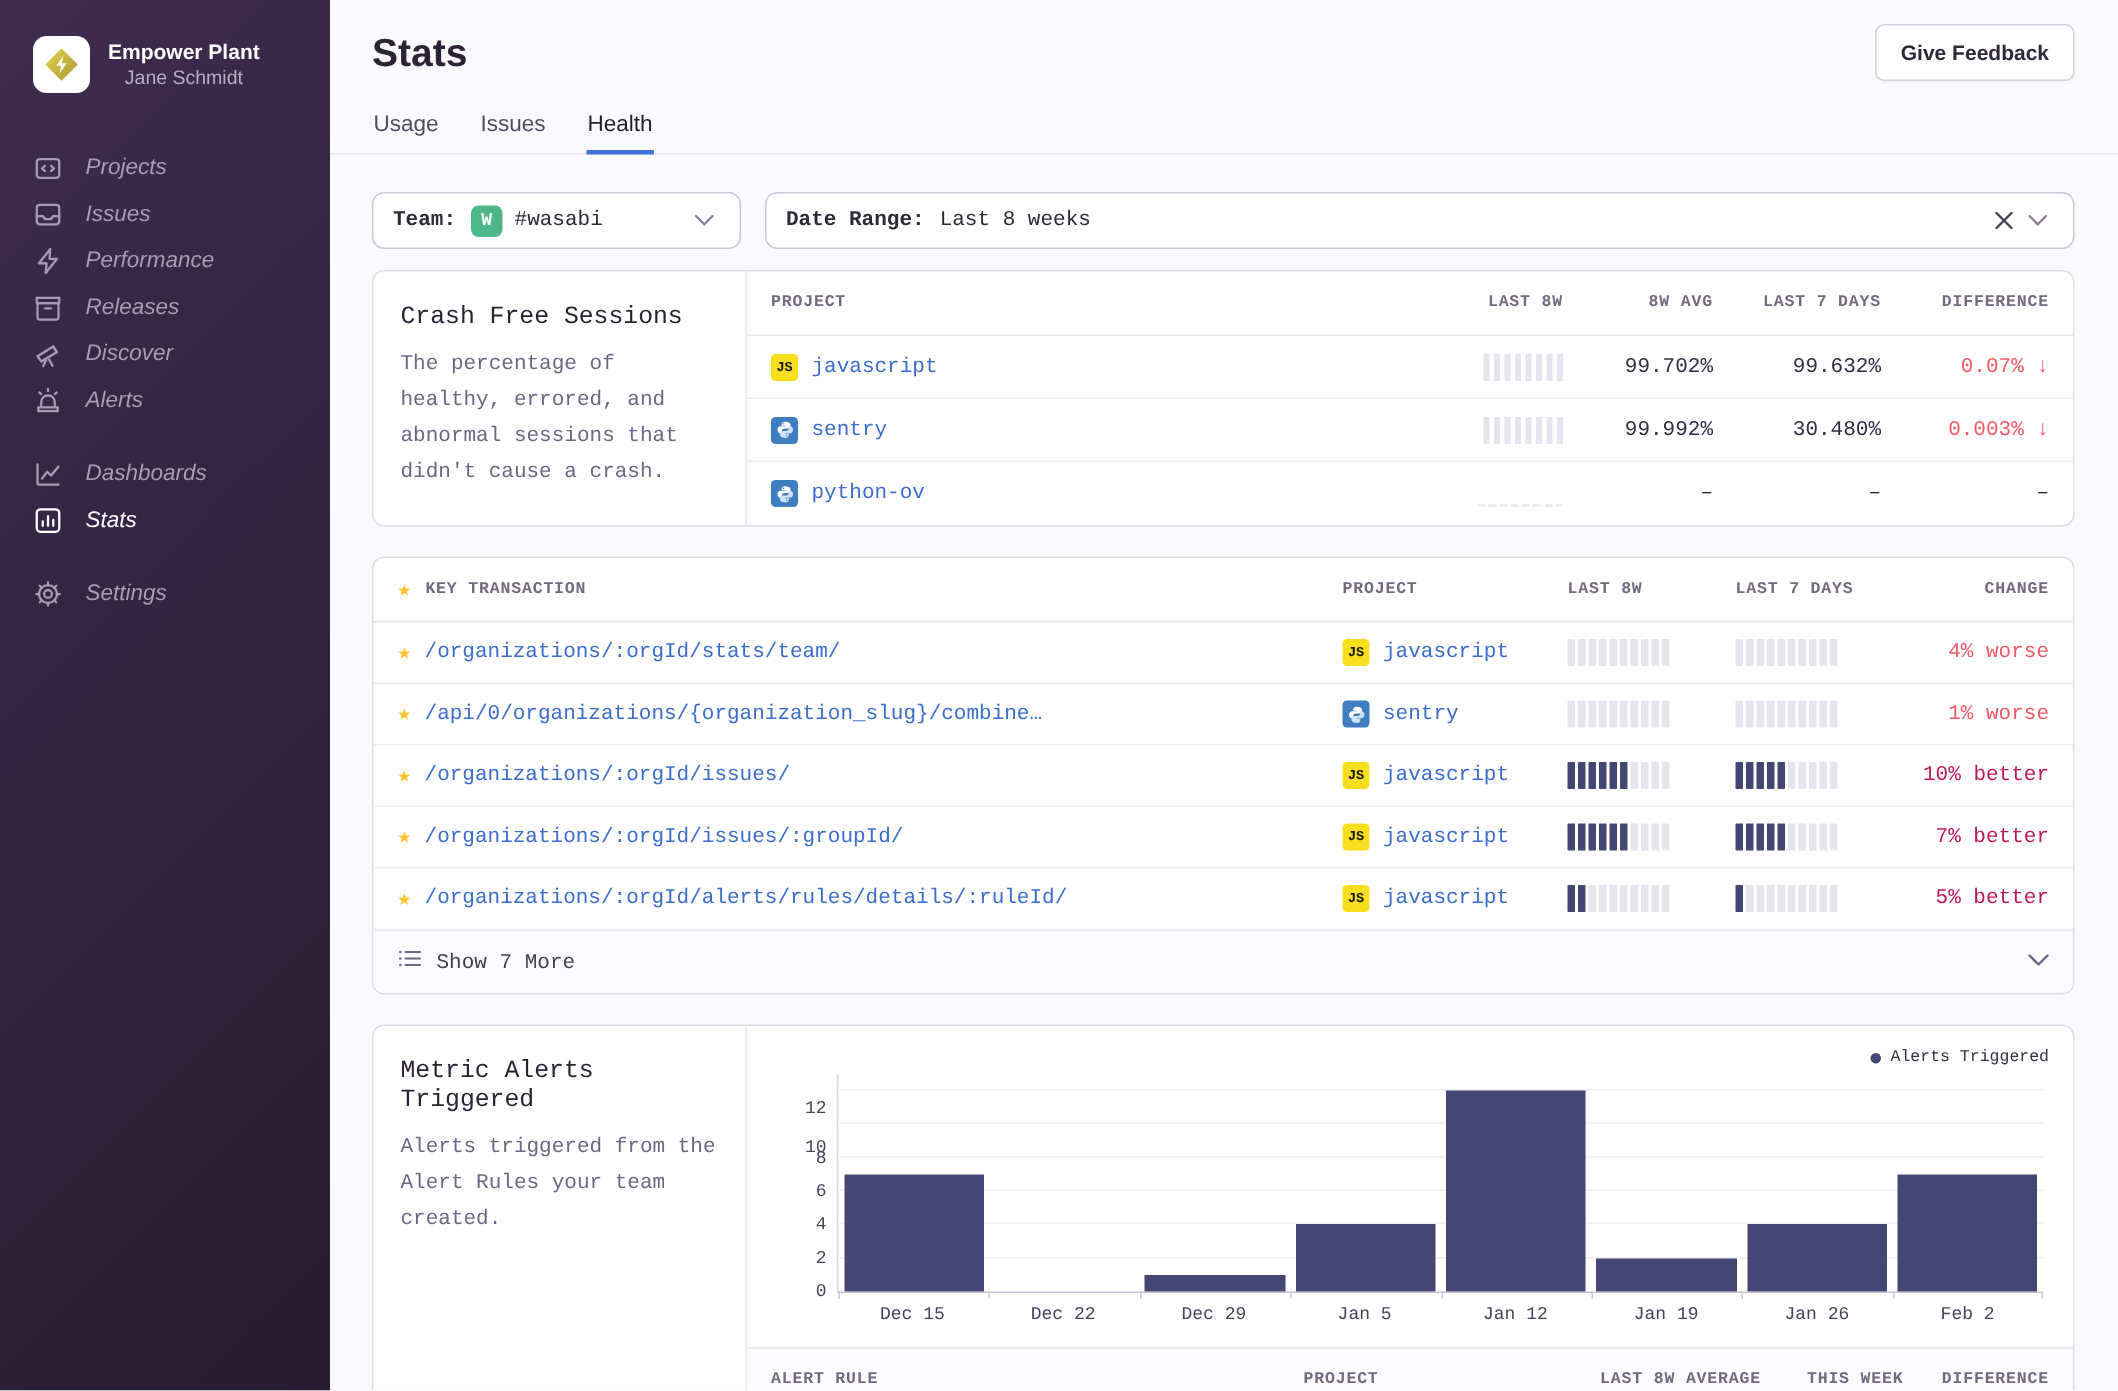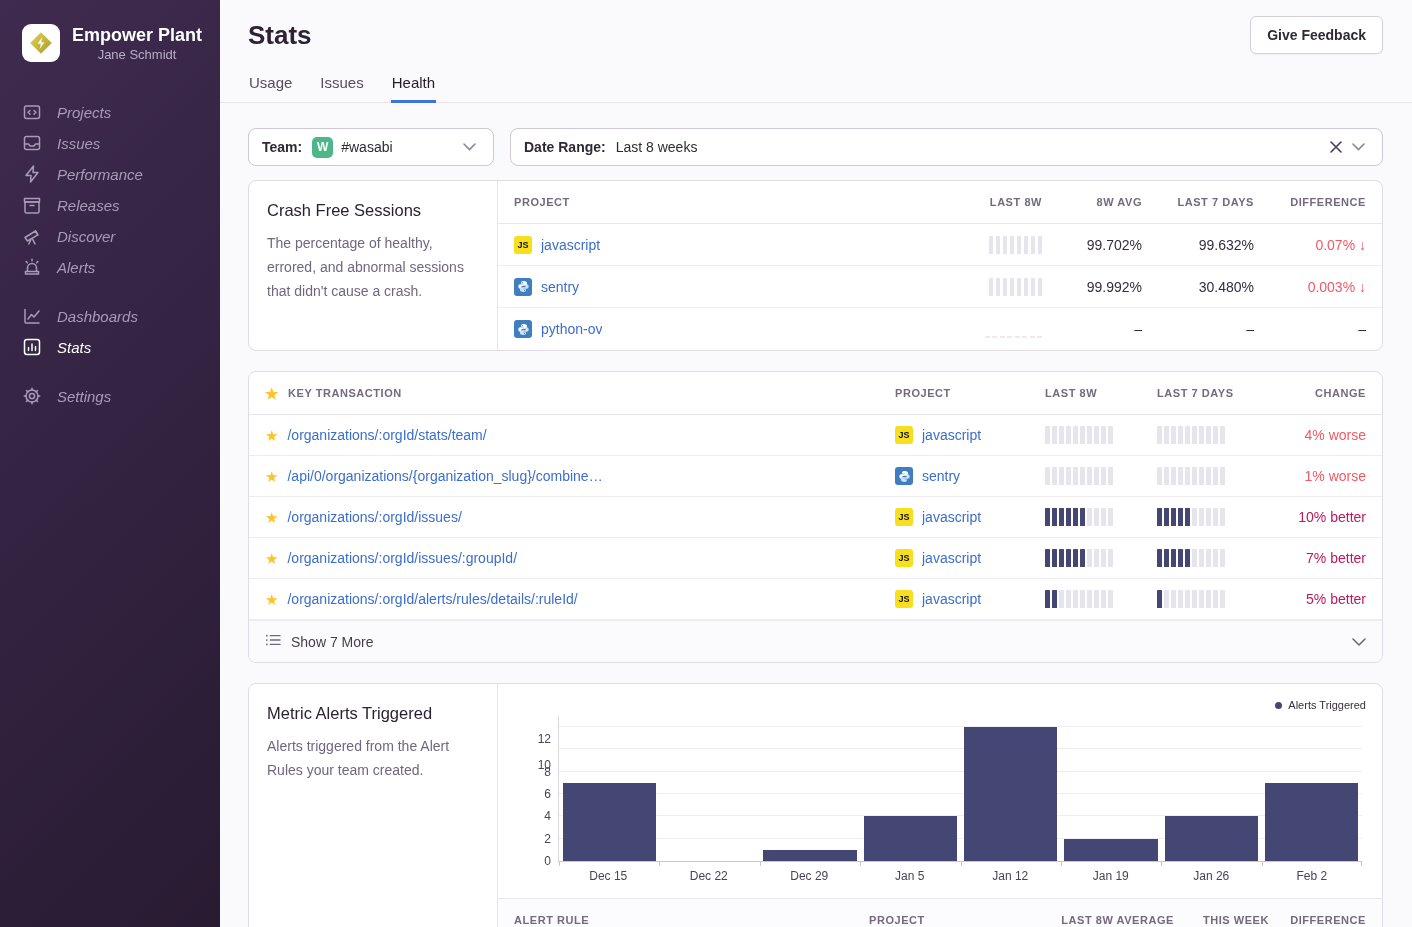--- a/index.html
+++ b/index.html
@@ -12,42 +12,42 @@
   
   .sidebar {
     width:220px; min-width:220px; height:100%;
     background:linear-gradient(135deg,#3f2b4f 0%,#342342 45%,#291b32 100%);
     padding:24px 0 0 22px; color:#ab9dbb;
   }
   .org-row { display:flex; align-items:center; gap:12px; margin-bottom:34px; }
   .org-logo { width:38px; height:38px; background:#fff; border-radius:9px;
     display:flex; align-items:center; justify-content:center; flex:none; }
   .org-texts { line-height:1.25; }
-  .org-name { color:#fff; font-weight:bold; font-size:18px; }
+  .org-name { color:#fff; font-weight:bold; font-size:14px; }
   .user-name { color:#b9adc6; font-size:13px;text-align:center; }
   .nav-item { display:flex; align-items:center; gap:15px; height:31px;
     font-size:15px; color:#a99bb8; cursor:pointer;font-style:italic; }
   .nav-item.active { color:#fff; }
   .nav-icon { width:20px; height:20px; display:flex; align-items:center; justify-content:center; flex:none; }
   .nav-icon svg { stroke:currentColor; fill:none; stroke-width:1.5; stroke-linecap:round; stroke-linejoin:round; }
   .nav-gap { height:18px; }
   
   .main { flex:1; display:flex; flex-direction:column; height:100%; min-width:0; }
   .main-header { padding:16px 29px 0 28px; }
   .title-row { display:flex; justify-content:space-between; align-items:flex-start; }
   .page-title { font-size:26px; font-weight:bold; color:#2d2335; margin-top:4px; }
   .feedback-btn { background:#fff; border:1px solid #d4cfdb; border-radius:6px;
     padding:10px 16px; font-weight:bold; font-size:14px; color:#2f2936;
     box-shadow:0 1px 2px rgba(43,34,51,.04); cursor:pointer; }
   .tabbar { display:flex; gap:26px; padding:0 28px; margin-top:20px;
     border-bottom:1px solid #e7e3eb; }
   .tab { font-size:15px; color:#554d60; padding:0 1px 9px; border-bottom:3px solid transparent;
     margin-bottom:-1px; cursor:pointer; }
   .tab.active { color:#241e2c; border-bottom-color:#3c74db; }
-  .content { flex:1; padding:25px 29px 0 28px; overflow:hidden; }
+  .content { flex:1; padding:25px 29px 0 28px; overflow:hidden;font-family:Liberation Mono, monospace; }
   
   .filter-row { display:flex; gap:16px; margin-bottom:14px; }
   .filter-box { background:#fff; border:1px solid #cdc7d6; border-radius:8px; height:38px;
     display:flex; align-items:center; padding:0 13px; cursor:pointer; }
   .team-box { width:246px; }
   .date-box { flex:1; }
   .filter-label { font-weight:bold; font-size:14px; color:#2f2936; margin-right:10px; }
   .team-avatar { width:21px; height:21px; border-radius:5px; background:#4cb889; color:#fff;
     font-size:12px; font-weight:bold; display:flex; align-items:center; justify-content:center;
     margin-right:8px; flex:none; }

